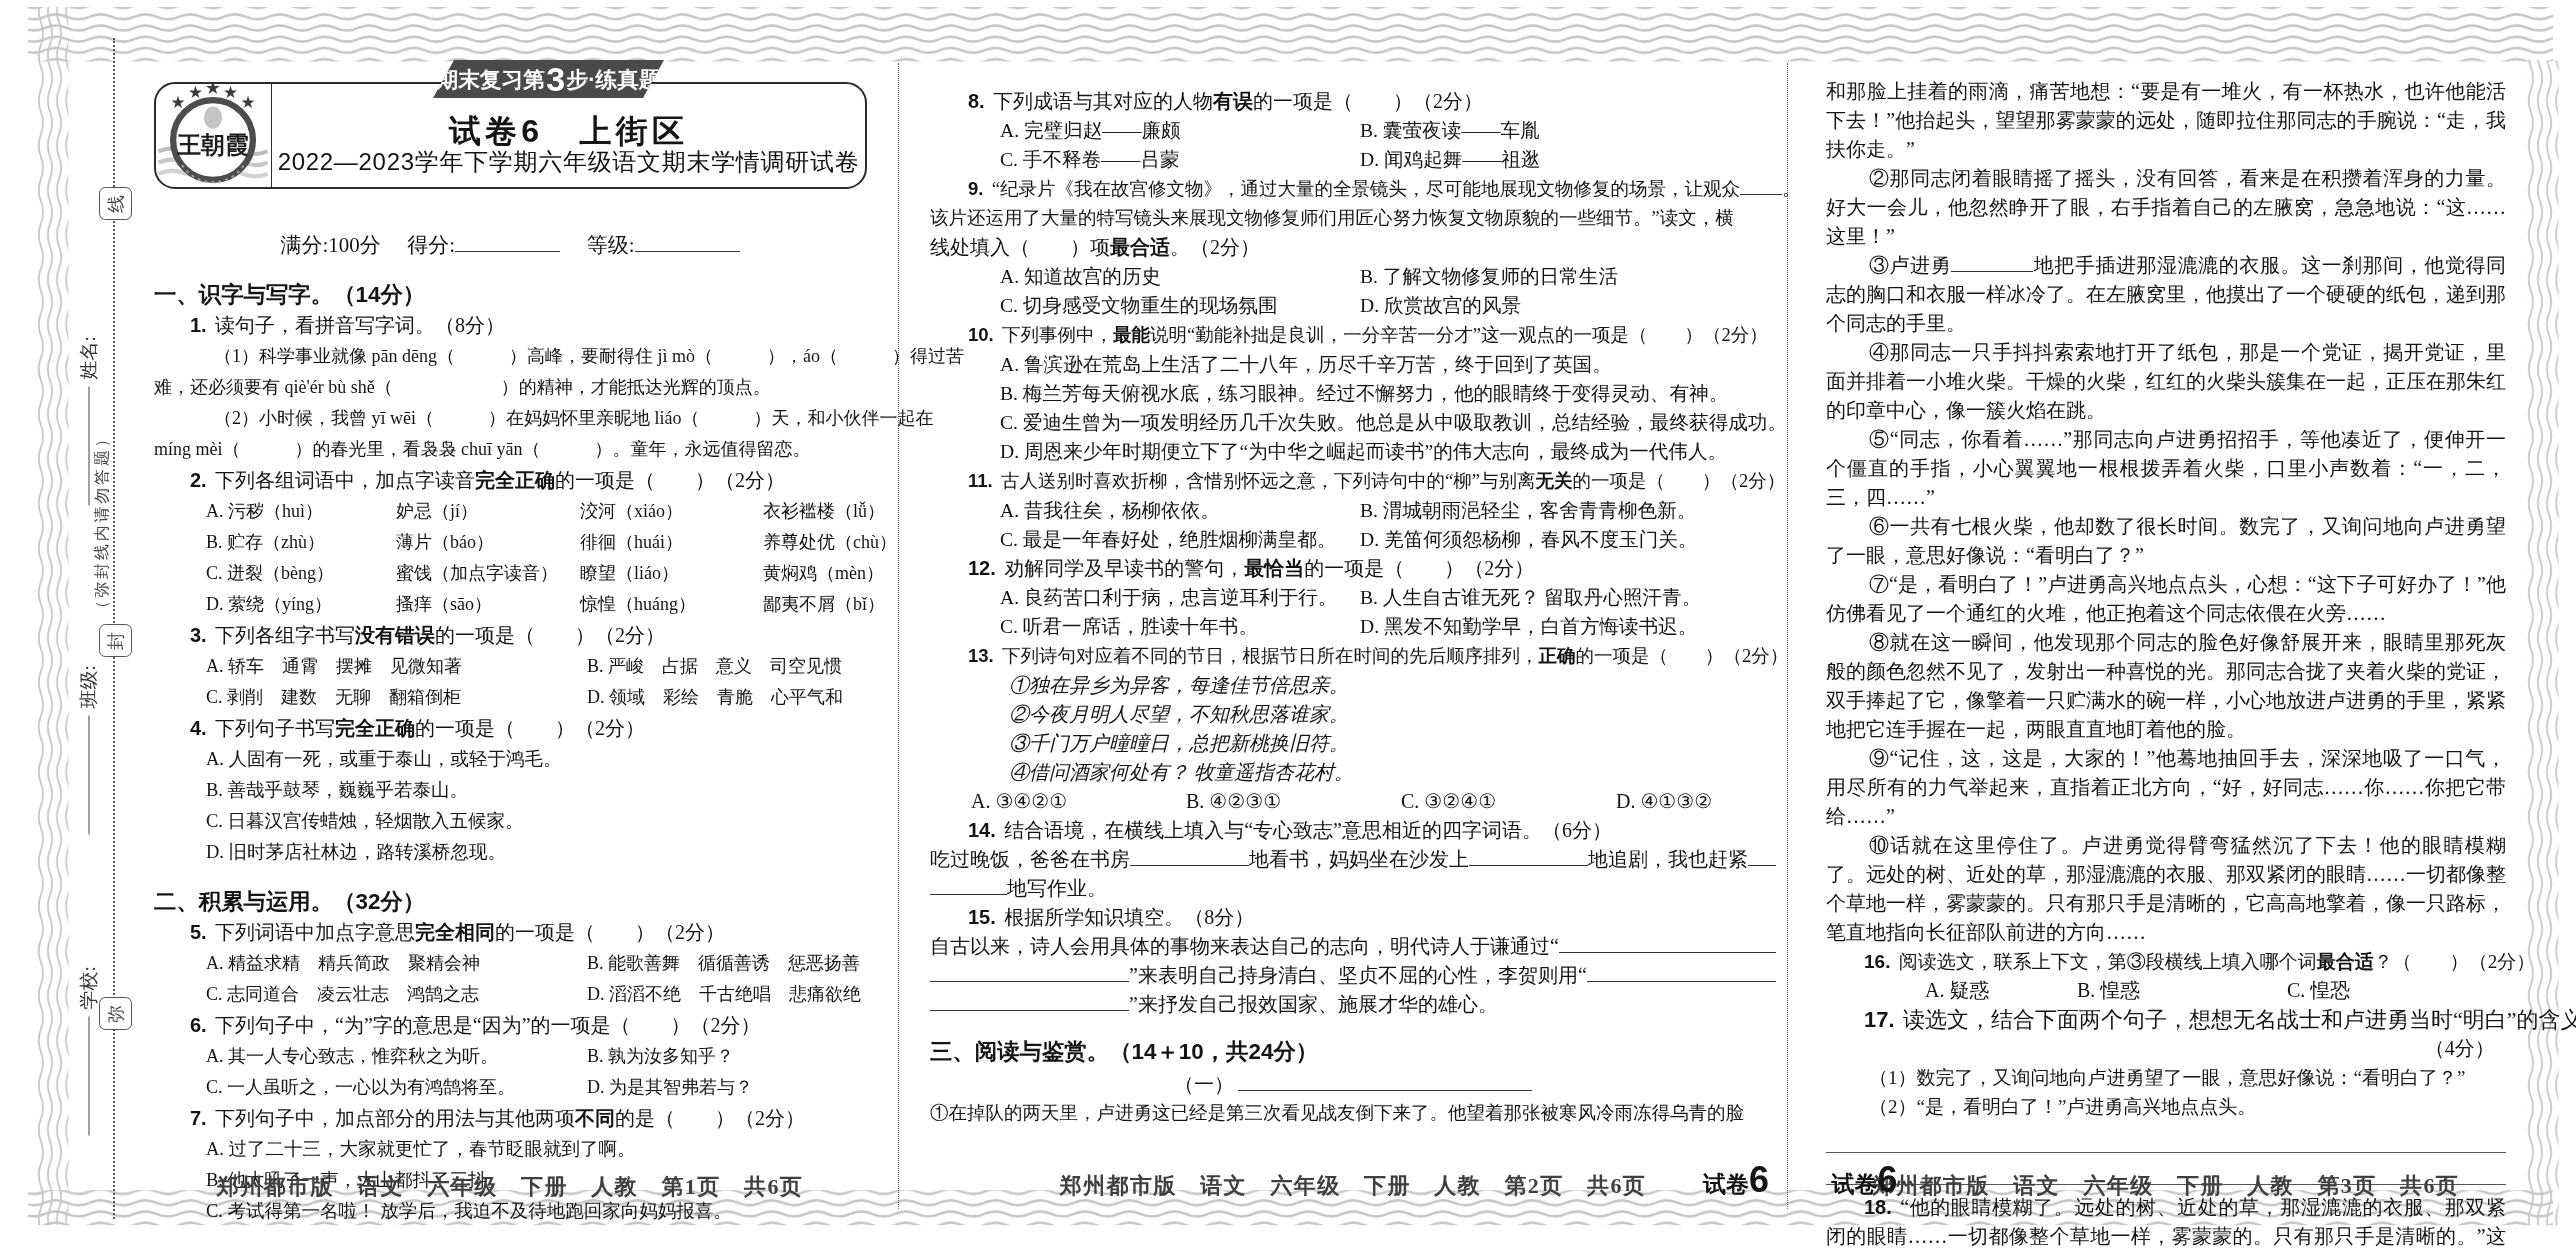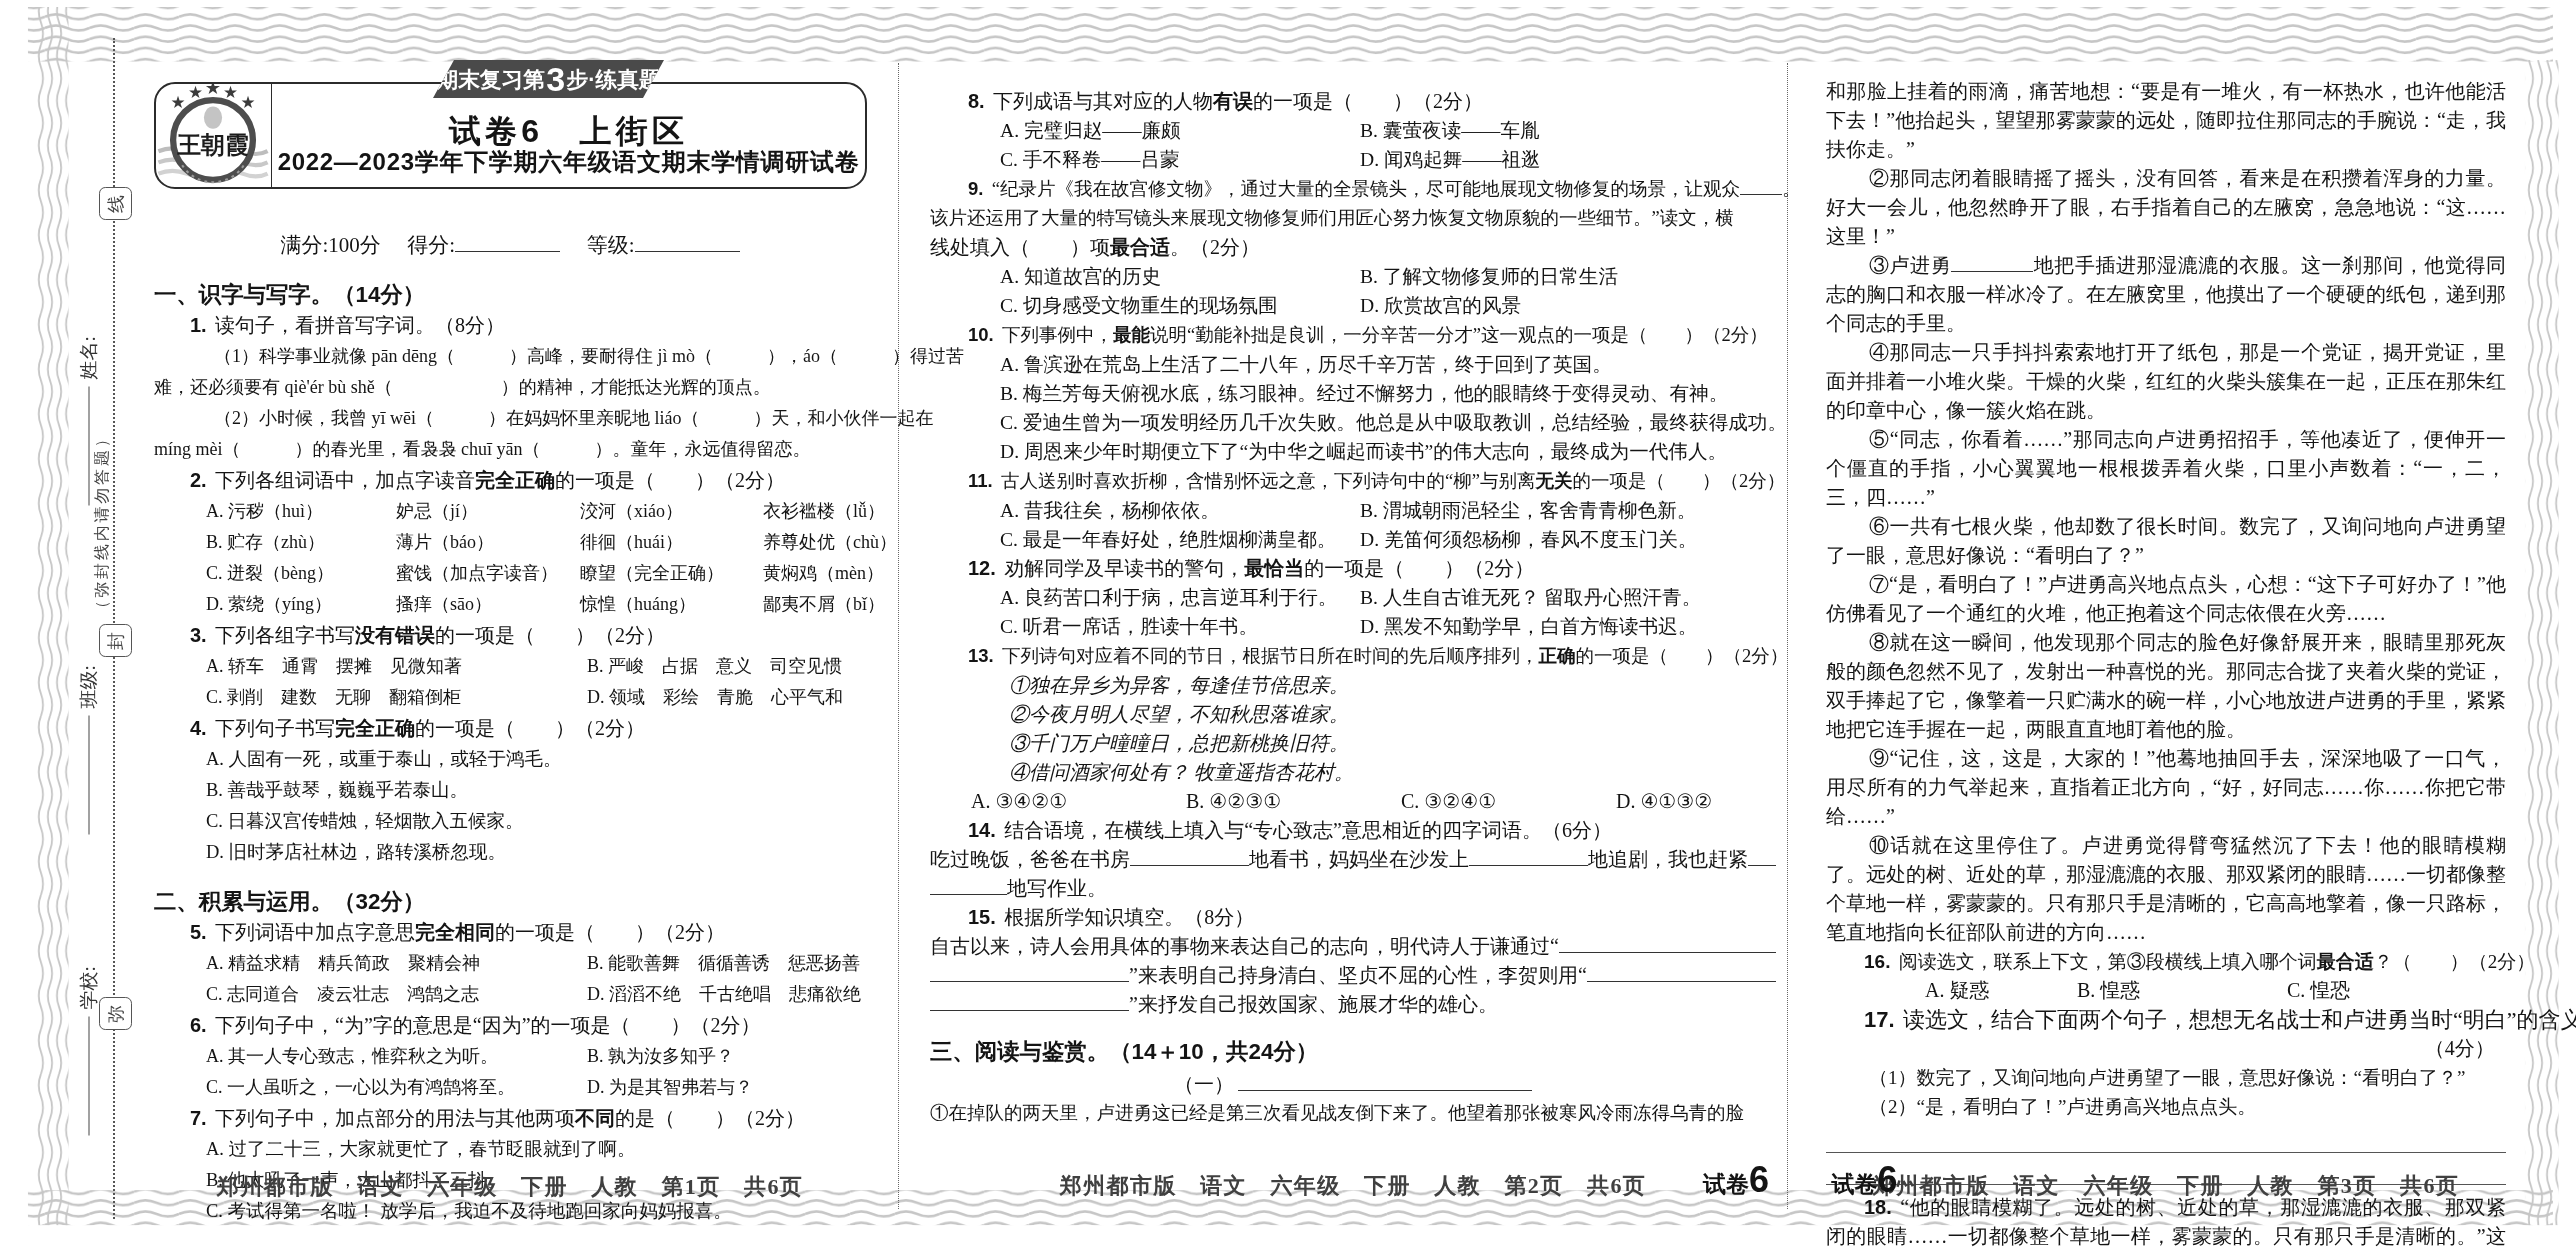--- a/index.html
+++ b/index.html
@@ -31,21 +31,21 @@
           clip-path:polygon(21px 0,100% 0,calc(100% - 21px) 100%,0 100%);
           display:flex;align-items:center;justify-content:center;color:#fff;z-index:3;
           font-family:"Liberation Sans","DejaVu Sans",sans-serif;font-weight:bold;font-size:21.7px;white-space:nowrap;}
   .banner .bnum{font-size:34px;font-weight:900;margin:0 1.4px;line-height:1;}
   .headbox{position:relative;margin-top:15.4px;width:709px;height:103px;border:2.1px solid #2b2b2b;
            border-radius:21px;background:#fff;display:flex;}
   .headbox .logo-wrap{flex:0 0 115px;position:relative;}
   .headbox .hdiv{width:0;border-left:1.7px solid #2b2b2b;margin:0;}
   .headbox .titles{flex:1;display:flex;flex-direction:column;align-items:center;justify-content:center;gap:2px;padding-top:18px;}
   .title{font-family:"Liberation Sans","DejaVu Sans",sans-serif;font-weight:900;font-size:32px;line-height:1;letter-spacing:4.2px;}
-  .subtitle{font-family:"Liberation Sans","DejaVu Sans",sans-serif;font-weight:700;font-size:24px;line-height:1.1;letter-spacing:0.7px;text-align:center;}
+  .subtitle{font-family:"Liberation Sans","DejaVu Sans",sans-serif;font-weight:400;font-size:24px;line-height:1.1;letter-spacing:0.7px;text-align:center;}
   .scoreline{margin-top:41px;display:flex;justify-content:center;align-items:flex-end;gap:26.6px;font-size:21px;}
   .scoreline .blank{width:105px;}
 
   
   .sec{font-family:"Liberation Sans","DejaVu Sans",sans-serif;font-weight:bold;font-size:22.4px;margin-top:18px;}
   .q{padding-left:36px;white-space:nowrap;}
   .q .qn{font-family:"Liberation Sans","DejaVu Sans",sans-serif;font-weight:bold;margin-right:8.4px;}
   .q b{font-weight:bold;}
   .ln{white-space:nowrap;}
   .ind1{padding-left:60px;}
@@ -191,21 +191,21 @@
     </div>
     <div class="orow4">
       <span>B. 贮存（zhù）</span>
         <span>薄片（báo）</span>
         <span>徘徊（huái）</span>
         <span>养尊处优（chù）</span>
     </div>
     <div class="orow4">
       <span>C. 迸裂（bèng）</span>
         <span>蜜饯（加点字读音）</span>
-        <span>瞭望（完全正确）</span>
+        <span>瞭望（liáo）</span>
         <span>黄焖鸡（mèn）</span>
     </div>
     <div class="orow4">
       <span>D. 萦绕（yíng）</span>
         <span>搔痒（sāo）</span>
         <span>惊惶（huáng）</span>
         <span>鄙夷不屑（bǐ）</span>
     </div>
 
     <div class="q"><b class="qn">3.</b><span>下列各组字书写</span><b>没有错误</b><span>的一项是（　　）（2分）</span></div>

